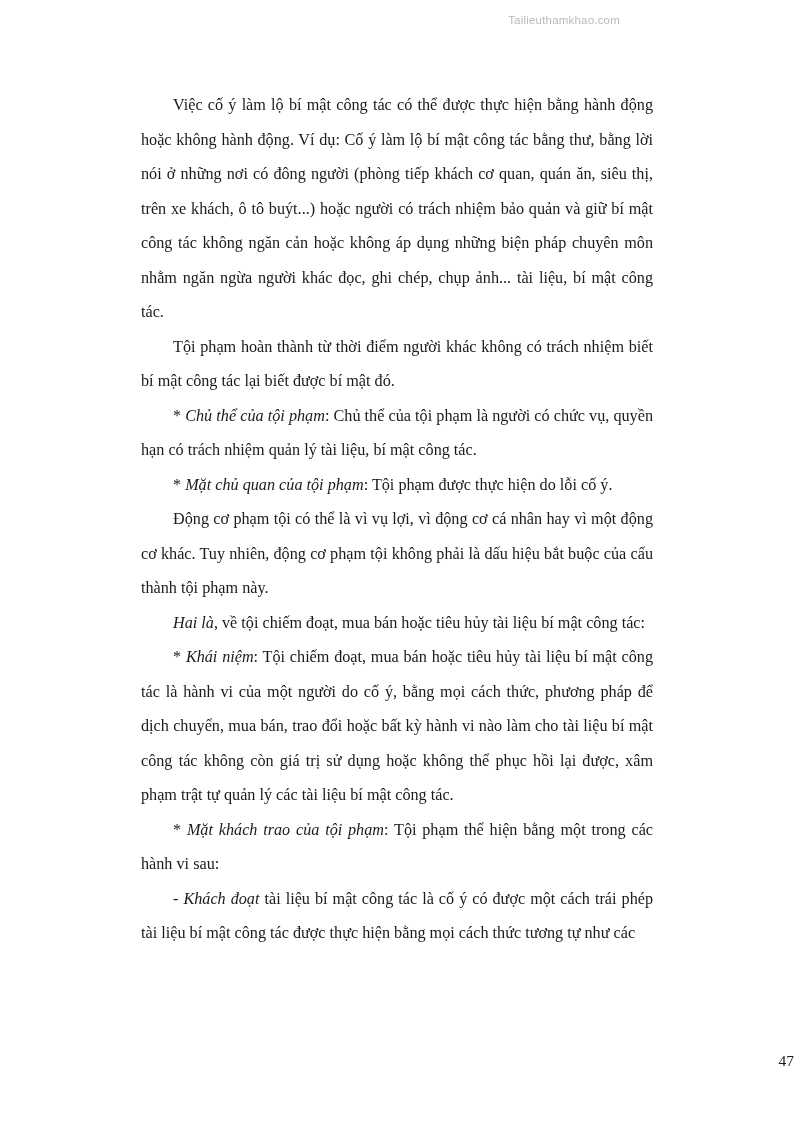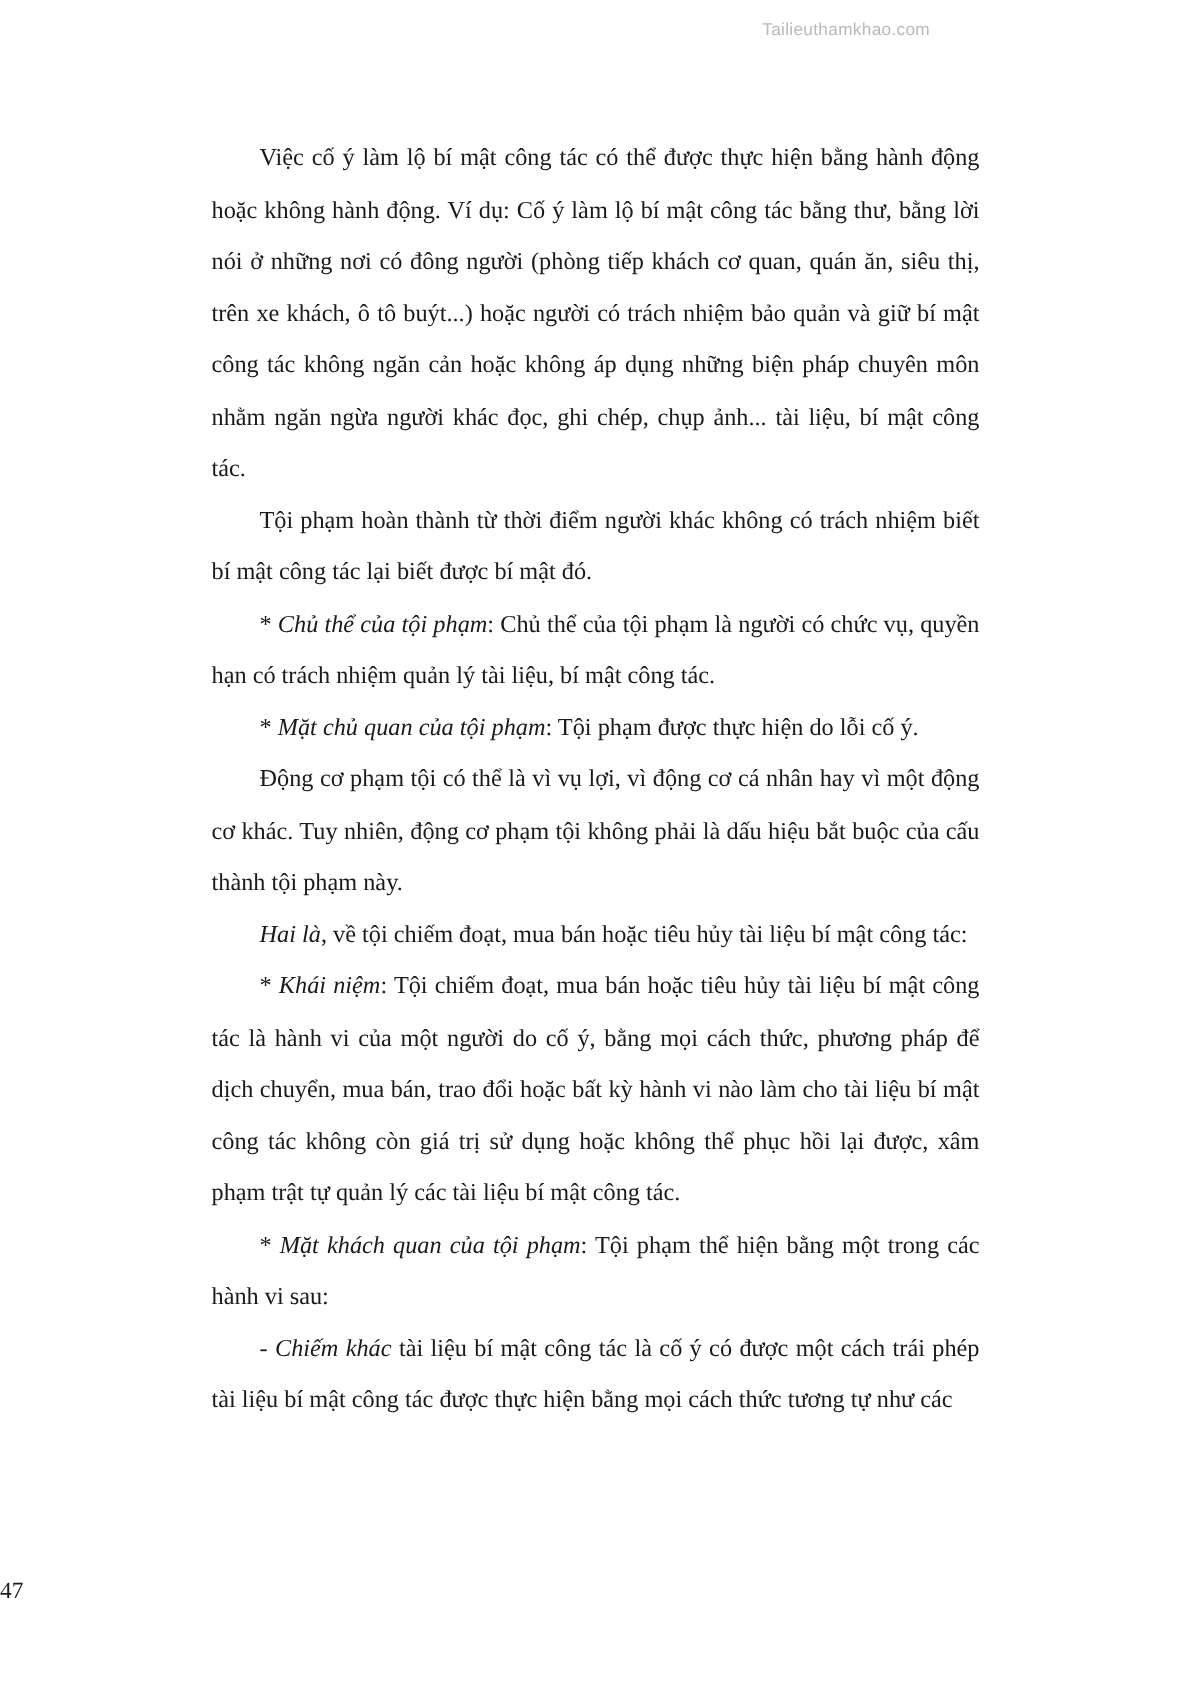--- a/index.html
+++ b/index.html
@@ -48,39 +48,39 @@
   }
   .it {
     font-style: italic;
     margin-top: 36px;
   }
   .pagenum {
     position: absolute;
     top: 1052px;
     left: 0;
     width: 794px;
-    text-align: left;
+    text-align: right;
     font-size: 15.5px;
     color: #1a1a1a;
   }
 </style>
 </head>
 <body>
 
 <div class="page">
 
   <div class="watermark">Tailieuthamkhao.com</div>
 
   <div class="content">
       <p class="para"><span>Việc cố ý làm lộ bí mật công tác có thể được thực hiện bằng hành động hoặc không hành động. Ví dụ: Cố ý làm lộ bí mật công tác bằng thư, bằng lời nói ở những nơi có đông người (phòng tiếp khách cơ quan, quán ăn, siêu thị, trên xe khách, ô tô buýt...) hoặc người có trách nhiệm bảo quản và giữ bí mật công tác không ngăn cản hoặc không áp dụng những biện pháp chuyên môn nhằm ngăn ngừa người khác đọc, ghi chép, chụp ảnh... tài liệu, bí mật công tác.</span></p>
       <p class="para"><span>Tội phạm hoàn thành từ thời điểm người khác không có trách nhiệm biết bí mật công tác lại biết được bí mật đó.</span></p>
       <p class="para"><span>* </span><span class="it">Chủ thể của tội phạm</span><span>: Chủ thể của tội phạm là người có chức vụ, quyền hạn có trách nhiệm quản lý tài liệu, bí mật công tác.</span></p>
       <p class="para"><span>* </span><span class="it">Mặt chủ quan của tội phạm</span><span>: Tội phạm được thực hiện do lỗi cố ý.</span></p>
       <p class="para"><span>Động cơ phạm tội có thể là vì vụ lợi, vì động cơ cá nhân hay vì một động cơ khác. Tuy nhiên, động cơ phạm tội không phải là dấu hiệu bắt buộc của cấu thành tội phạm này.</span></p>
       <p class="para"><span class="it">Hai là</span><span>, về tội chiếm đoạt, mua bán hoặc tiêu hủy tài liệu bí mật công tác:</span></p>
       <p class="para"><span>* </span><span class="it">Khái niệm</span><span>: Tội chiếm đoạt, mua bán hoặc tiêu hủy tài liệu bí mật công tác là hành vi của một người do cố ý, bằng mọi cách thức, phương pháp để dịch chuyển, mua bán, trao đổi hoặc bất kỳ hành vi nào làm cho tài liệu bí mật công tác không còn giá trị sử dụng hoặc không thể phục hồi lại được, xâm phạm trật tự quản lý các tài liệu bí mật công tác.</span></p>
-      <p class="para"><span>* </span><span class="it">Mặt khách quan của tội phạm</span><span>: Tội phạm thể hiện bằng một trong các hành vi sau:</span></p>
-      <p class="para"><span>- </span><span class="it">Chiếm khác</span><span> tài liệu bí mật công tác là cố ý có được một cách trái phép tài liệu bí mật công tác được thực hiện bằng mọi cách thức tương tự như các</span></p>
+      <p class="para"><span>* </span><span class="it">Mặt khách trao của tội phạm</span><span>: Tội phạm thể hiện bằng một trong các hành vi sau:</span></p>
+      <p class="para"><span>- </span><span class="it">Khách đoạt</span><span> tài liệu bí mật công tác là cố ý có được một cách trái phép tài liệu bí mật công tác được thực hiện bằng mọi cách thức tương tự như các</span></p>
     </div>
 
   <div class="pagenum">47</div>
 
 </div>
 
 </body></html>

